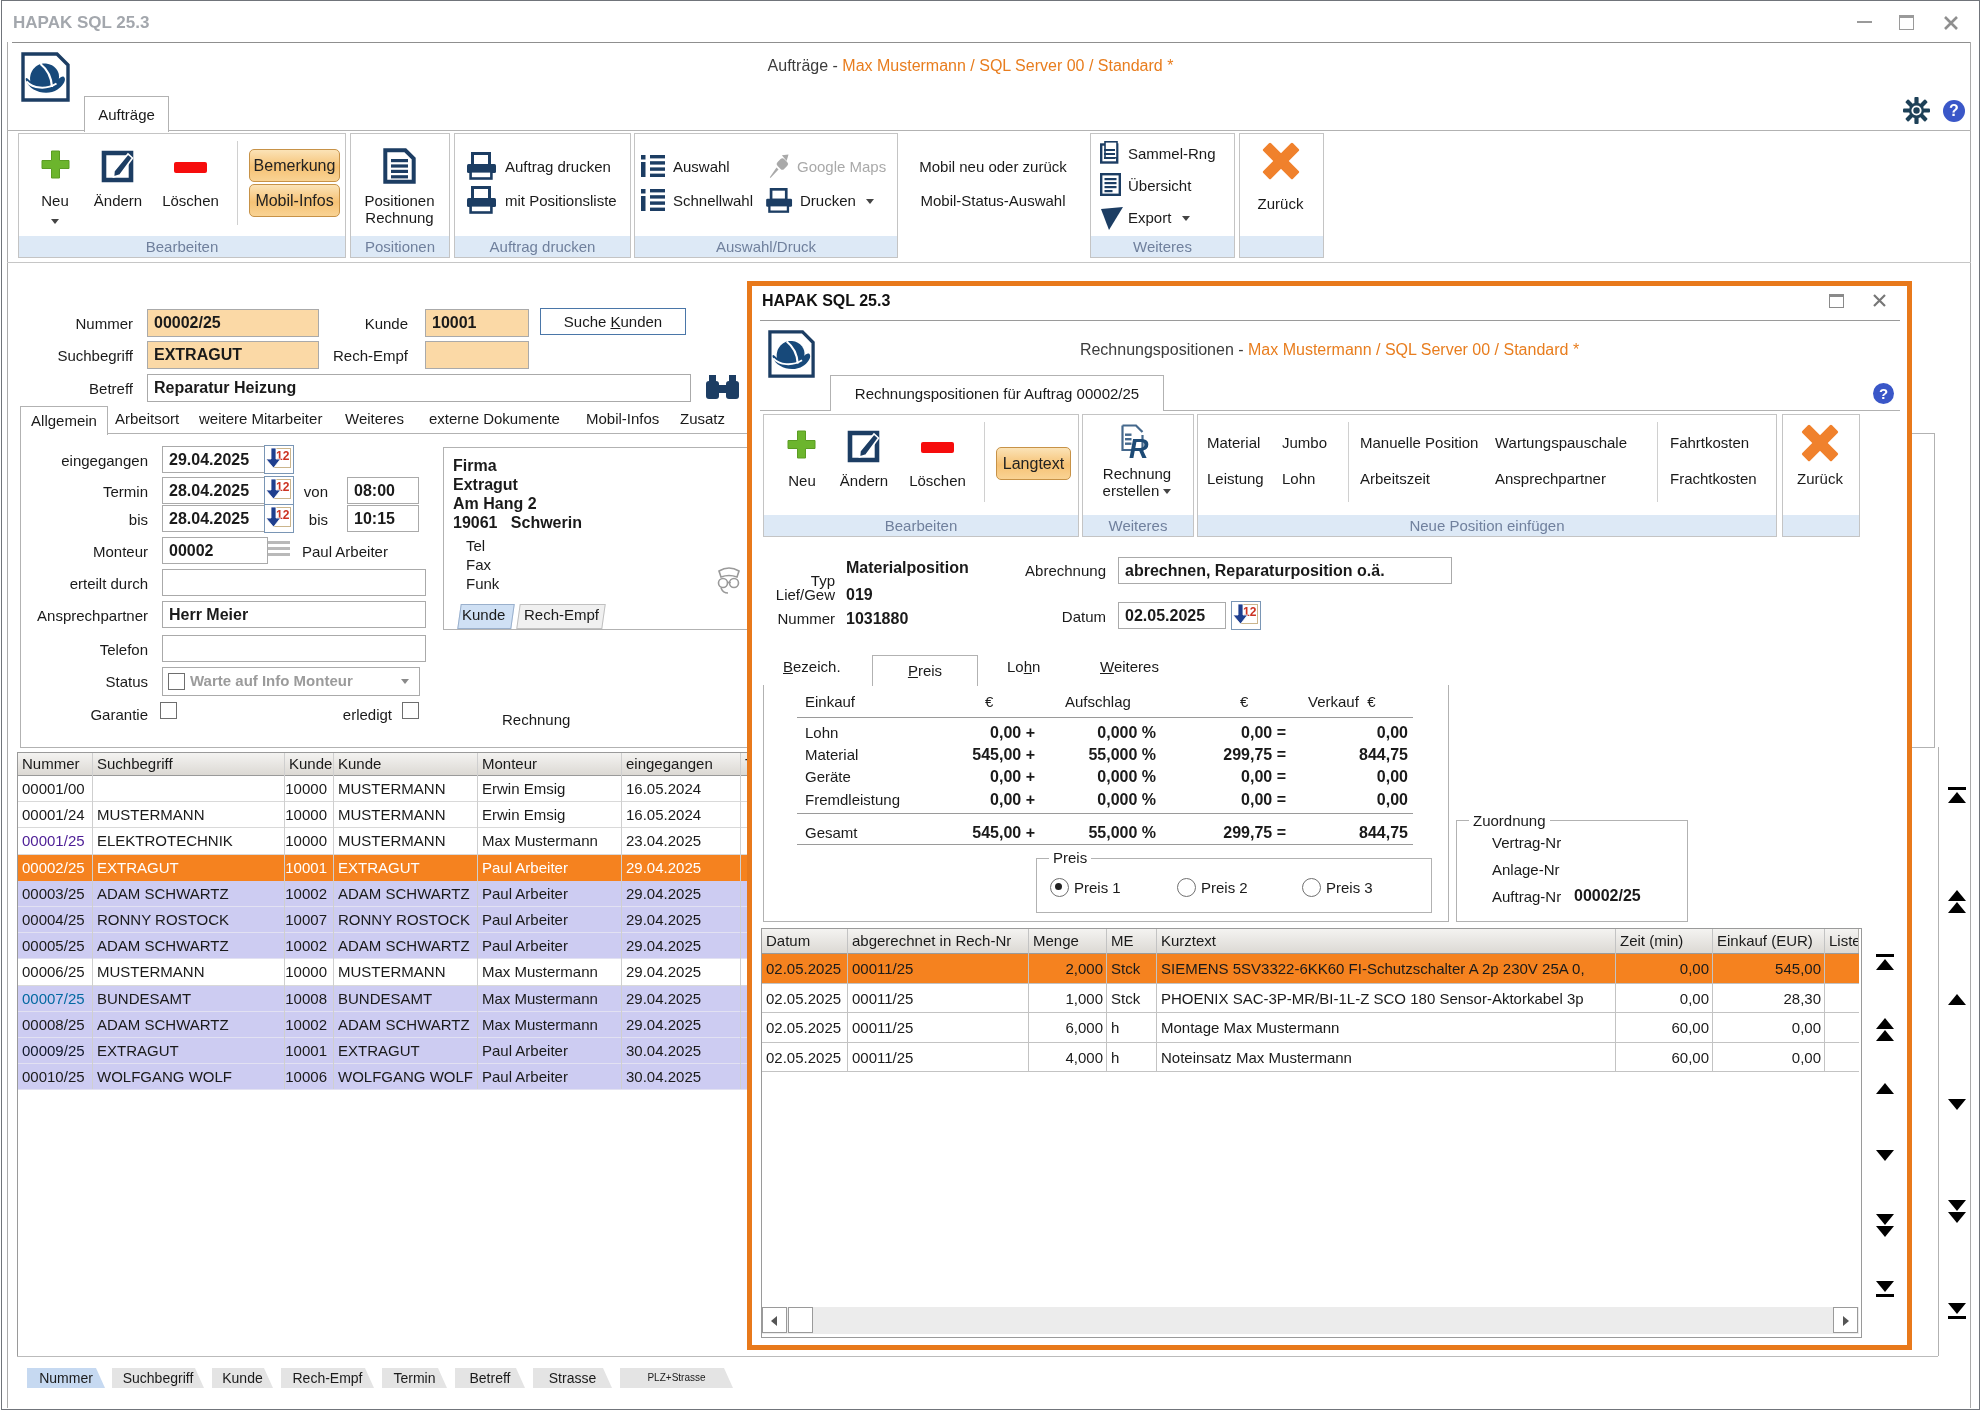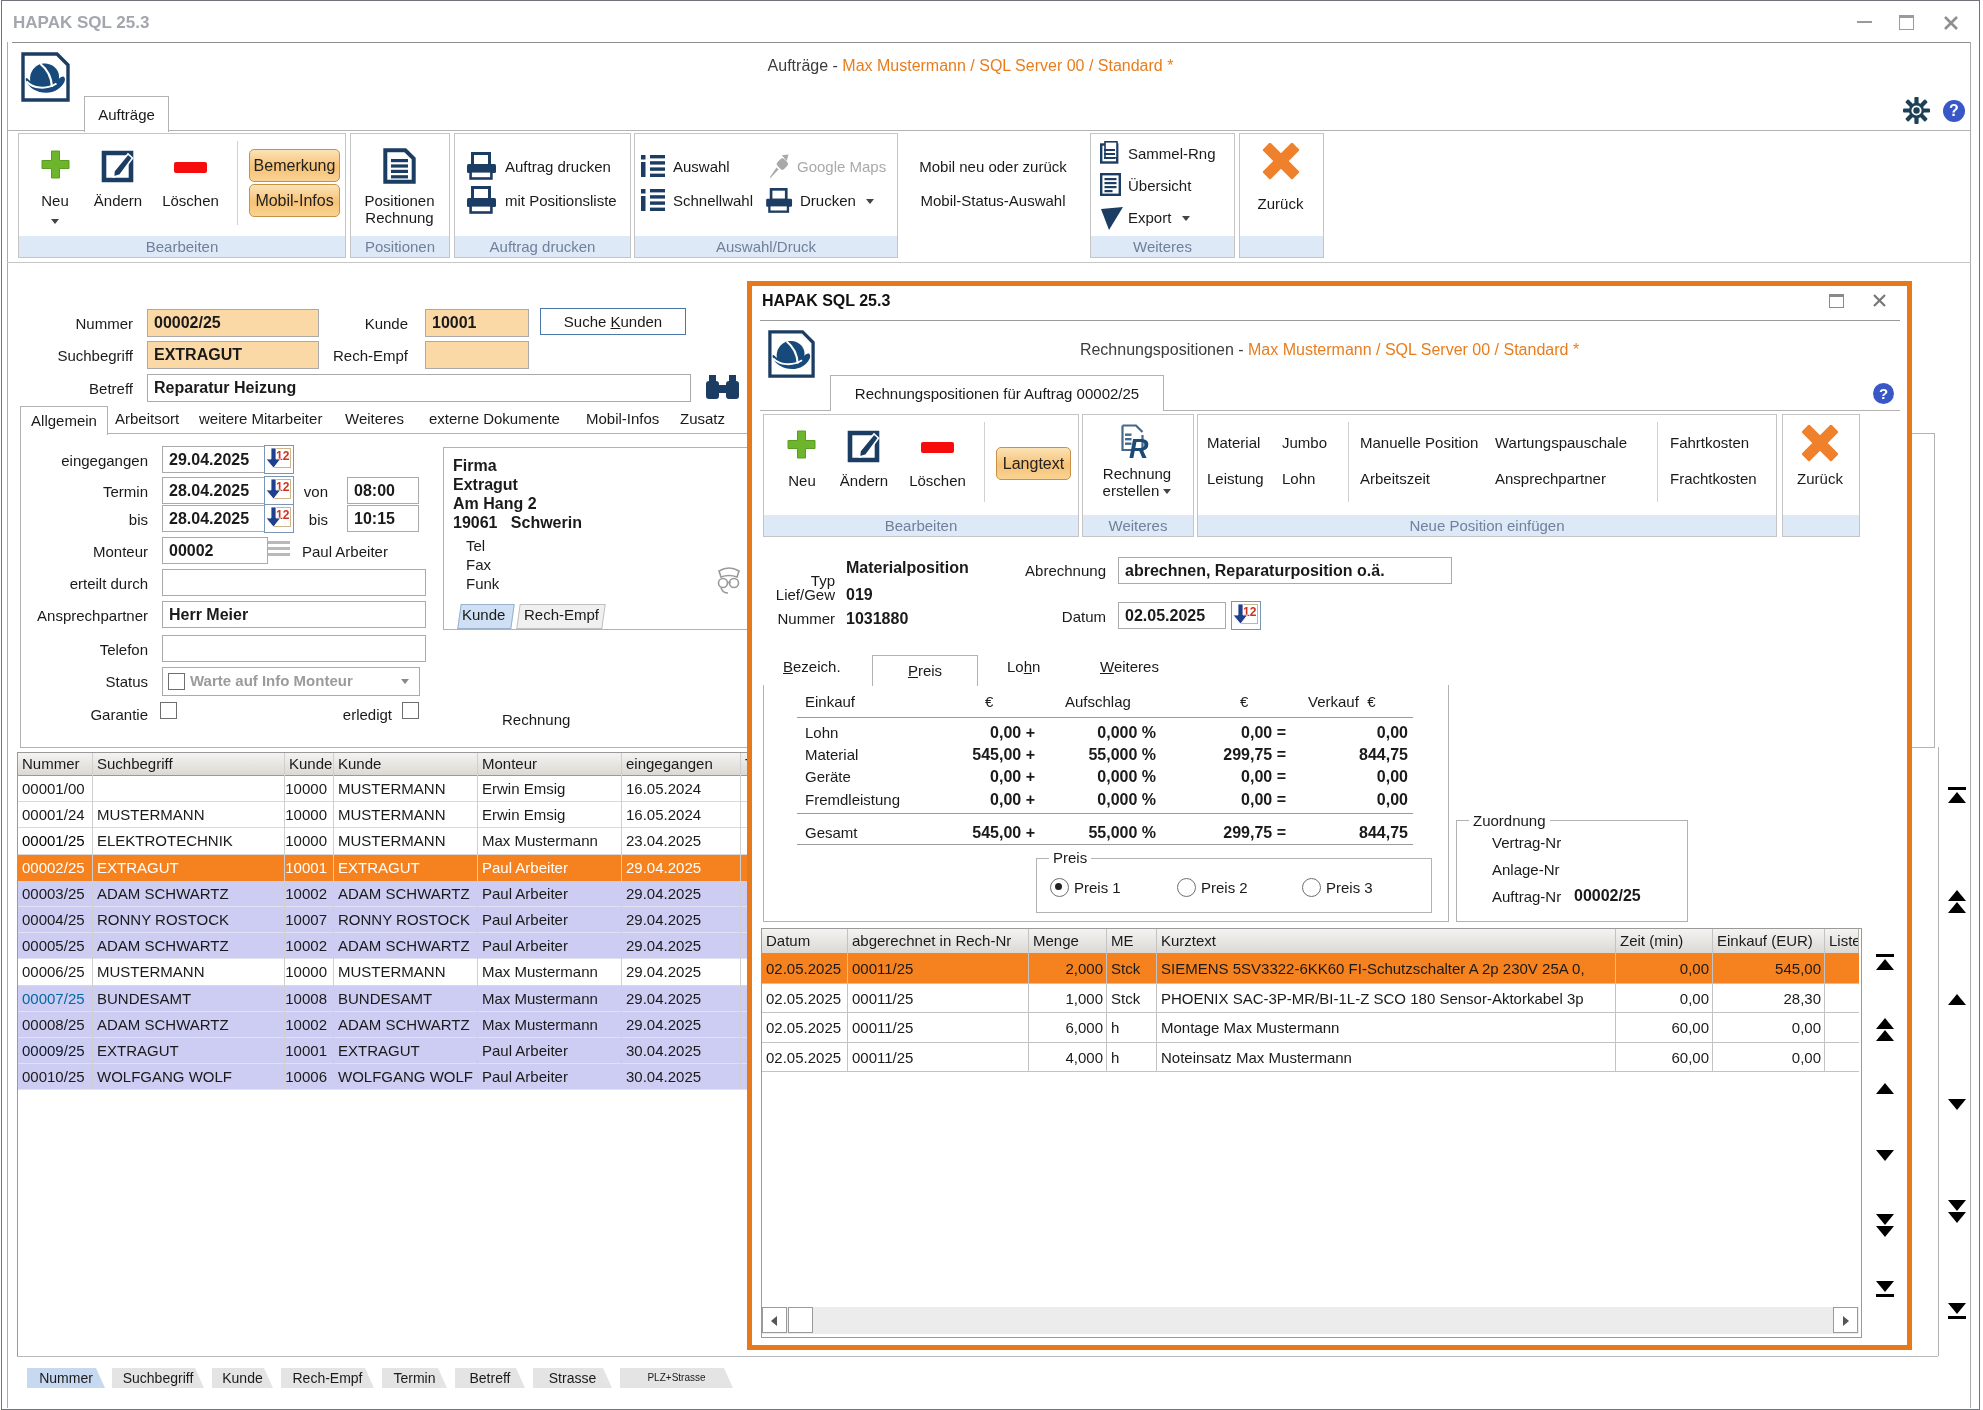--- a/index.html
+++ b/index.html
@@ -358,21 +358,21 @@
 <div class="td" style="left:741px;top:776.0px;width:0px;line-height:26.2px;color:#1a1a1a;">16.</div>
 <div class="ab" style="left:18px;top:802.2px;width:1689px;height:26.2px;background:#fff;border-bottom:1px solid #d9d9d9;box-sizing:border-box;"></div>
 <div class="td" style="left:18px;top:802.2px;width:68px;line-height:26.2px;color:#1a1a1a;">00001/24</div>
 <div class="td" style="left:93px;top:802.2px;width:185px;line-height:26.2px;color:#1a1a1a;">MUSTERMANN</div>
 <div class="td" style="left:285px;top:802.2px;width:42px;line-height:26.2px;color:#1a1a1a;text-align:right;padding-right:3px;padding-left:0;">10000</div>
 <div class="td" style="left:334px;top:802.2px;width:137px;line-height:26.2px;color:#1a1a1a;">MUSTERMANN</div>
 <div class="td" style="left:478px;top:802.2px;width:137px;line-height:26.2px;color:#1a1a1a;">Erwin Emsig</div>
 <div class="td" style="left:622px;top:802.2px;width:112px;line-height:26.2px;color:#1a1a1a;">16.05.2024</div>
 <div class="td" style="left:741px;top:802.2px;width:0px;line-height:26.2px;color:#1a1a1a;">17.</div>
 <div class="ab" style="left:18px;top:828.4px;width:1689px;height:26.2px;background:#fff;border-bottom:1px solid #d9d9d9;box-sizing:border-box;"></div>
-<div class="td" style="left:18px;top:828.4px;width:68px;line-height:26.2px;color:#000000;">00001/25</div>
+<div class="td" style="left:18px;top:828.4px;width:68px;line-height:26.2px;color:#4c1d95;">00001/25</div>
 <div class="td" style="left:93px;top:828.4px;width:185px;line-height:26.2px;color:#1a1a1a;">ELEKTROTECHNIK</div>
 <div class="td" style="left:285px;top:828.4px;width:42px;line-height:26.2px;color:#1a1a1a;text-align:right;padding-right:3px;padding-left:0;">10000</div>
 <div class="td" style="left:334px;top:828.4px;width:137px;line-height:26.2px;color:#1a1a1a;">MUSTERMANN</div>
 <div class="td" style="left:478px;top:828.4px;width:137px;line-height:26.2px;color:#1a1a1a;">Max Mustermann</div>
 <div class="td" style="left:622px;top:828.4px;width:112px;line-height:26.2px;color:#1a1a1a;">23.04.2025</div>
 <div class="td" style="left:741px;top:828.4px;width:0px;line-height:26.2px;color:#1a1a1a;">21.</div>
 <div class="ab" style="left:18px;top:854.6px;width:1689px;height:26.2px;background:#f5821f;border-bottom:1px solid #f5821f;box-sizing:border-box;"></div>
 <div class="td" style="left:18px;top:854.6px;width:68px;line-height:26.2px;color:#fff;">00002/25</div>
 <div class="td" style="left:93px;top:854.6px;width:185px;line-height:26.2px;color:#fff;">EXTRAGUT</div>
 <div class="td" style="left:285px;top:854.6px;width:42px;line-height:26.2px;color:#fff;text-align:right;padding-right:3px;padding-left:0;">10001</div>

